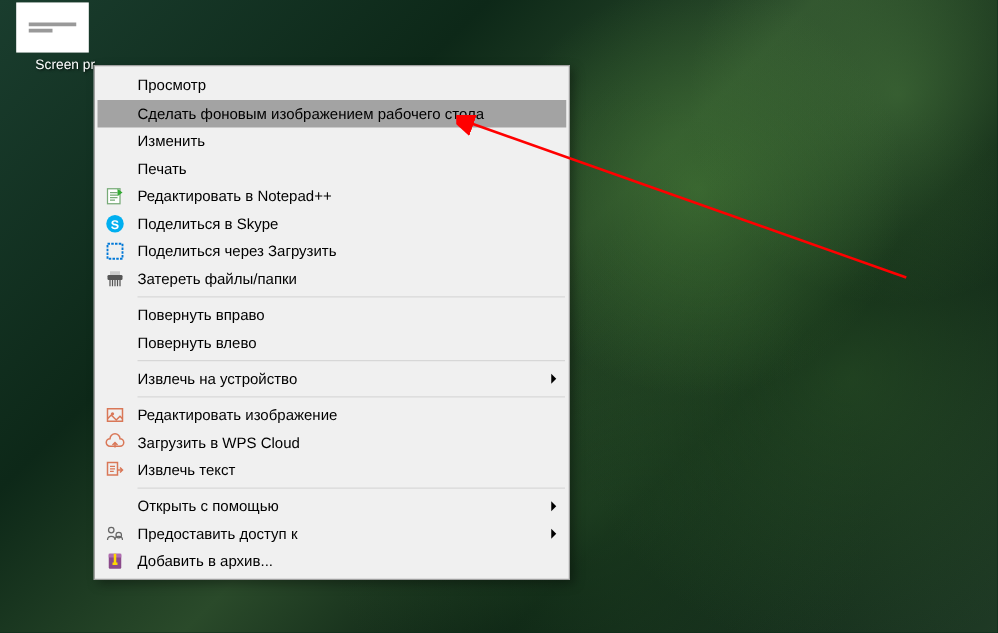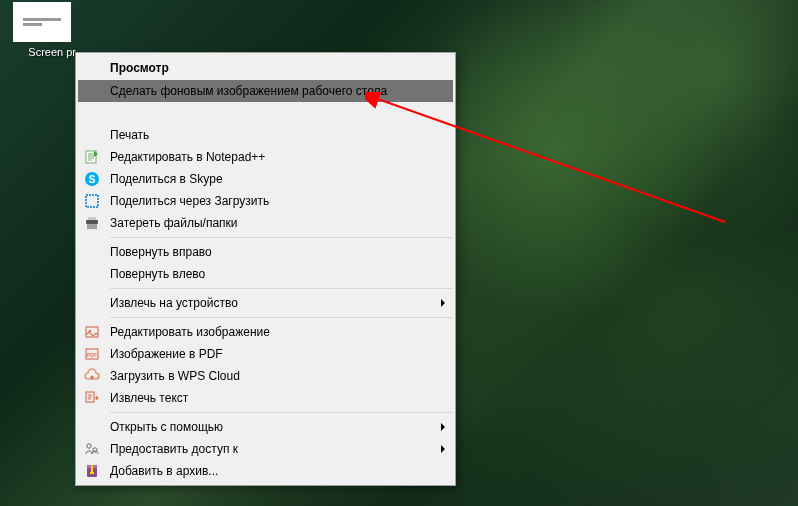--- a/index.html
+++ b/index.html
@@ -7,24 +7,24 @@
 .desktop{width:100%;height:100%;position:relative;background:linear-gradient(135deg,#1a3d2e 0%,#0d2818 30%,#2a4a2a 50%,#0a1f12 70%,#1f3a25 100%)}
 .foliage{position:absolute;inset:0;background:radial-gradient(circle at 70% 30%,rgba(80,140,60,.5) 0%,transparent 25%),radial-gradient(circle at 85% 60%,rgba(60,110,50,.4) 0%,transparent 30%),radial-gradient(circle at 60% 80%,rgba(40,80,40,.5) 0%,transparent 35%),radial-gradient(circle at 90% 15%,rgba(100,160,80,.4) 0%,transparent 20%),radial-gradient(circle at 55% 50%,rgba(30,60,30,.6) 0%,transparent 40%)}
 .desktop-icon{position:absolute;top:2px;left:8px;width:68px;text-align:right;color:#fff}
 .desktop-icon .thumb{width:58px;height:40px;background:#fff;margin:0 auto 4px;border:1px solid rgba(255,255,255,.3);display:flex;flex-direction:column;justify-content:center;align-items:center;padding:4px;gap:2px}
 .desktop-icon .thumb-line{height:3px;background:#999;width:80%}
 .desktop-icon .thumb-line.s{width:40%;align-self:flex-start;margin-left:10%}
 .desktop-icon .label{font-size:11px;text-shadow:1px 1px 2px rgba(0,0,0,.8);line-height:13px;word-break:break-word}
 .context-menu{position:absolute;top:52px;left:75px;width:381px;background:#f0f0f0;border:1px solid #a0a0a0;box-shadow:3px 3px 8px rgba(0,0,0,.35);padding:3px 2px}
 .menu-item{display:flex;align-items:center;height:22px;padding:0 8px 0 4px;cursor:default;position:relative}
 .menu-item.header{height:24px}
-.menu-item.highlighted{background:#737373}
+.menu-item.highlighted{background:#a3a3a3}
 .menu-icon{width:20px;height:16px;display:flex;align-items:center;justify-content:center;flex-shrink:0;margin-right:8px}
 .menu-text{flex:1;color:#000;white-space:nowrap}
-.menu-item.header .menu-text{font-weight:700}
+.menu-item.header .menu-text{font-weight:400}
 .submenu-arrow{width:0;height:0;border-left:4px solid #000;border-top:4px solid transparent;border-bottom:4px solid transparent;margin-left:auto}
 .separator{height:1px;background:#d7d7d7;margin:3px 1px 3px 32px}
 .arrow-annotation{position:absolute;top:92px;left:365px;pointer-events:none}
 svg.ico{width:16px;height:16px}
 </style>
 </head>
 <body>
 
 <div class="desktop">
   <div class="foliage"></div>
@@ -46,20 +46,21 @@
     </div>
 
 
     <div class="menu-item highlighted">
       <span class="menu-icon"></span>
       <span class="menu-text">Сделать фоновым изображением рабочего стола</span>
     </div>
 
     <div class="menu-item">
       <span class="menu-icon"></span>
+      <span class="menu-text">Изменить</span>
     </div>
 
     <div class="menu-item">
       <span class="menu-icon"></span>
       <span class="menu-text">Печать</span>
     </div>
 
     <div class="menu-item">
       <span class="menu-icon">
         <svg class="ico" viewBox="0 0 16 16">
@@ -127,29 +128,20 @@
       <span class="menu-icon">
         <svg class="ico" viewBox="0 0 16 16">
             <rect x="2" y="3" width="12" height="10" fill="none" stroke="#d97757" stroke-width="1.2"></rect>
             <circle cx="6" cy="7" r="1.3" fill="#d97757"></circle>
             <path d="M2 11l3-3 4 4 3-3 2 2" fill="none" stroke="#d97757" stroke-width="1.2"></path>
           </svg>
       </span>
       <span class="menu-text">Редактировать изображение</span>
     </div>
 
-    <div class="menu-item">
-      <span class="menu-icon">
-        <svg class="ico" viewBox="0 0 16 16">
-            <rect x="2" y="3" width="12" height="10" fill="none" stroke="#d97757" stroke-width="1.2"></rect>
-            <text x="8" y="11" font-size="5" text-anchor="middle" fill="#d97757" font-weight="bold">PDF</text>
-          </svg>
-      </span>
-      <span class="menu-text">Изображение в PDF</span>
-    </div>
 
     <div class="menu-item">
       <span class="menu-icon">
         <svg class="ico" viewBox="0 0 16 16">
             <path d="M4 11a3 3 0 010-6 4 4 0 018 0 3 3 0 010 6z" fill="none" stroke="#d97757" stroke-width="1.2"></path>
             <path d="M8 12V8M6 10l2-2 2 2" fill="none" stroke="#d97757" stroke-width="1.2"></path>
           </svg>
       </span>
       <span class="menu-text">Загрузить в WPS Cloud</span>
     </div>

